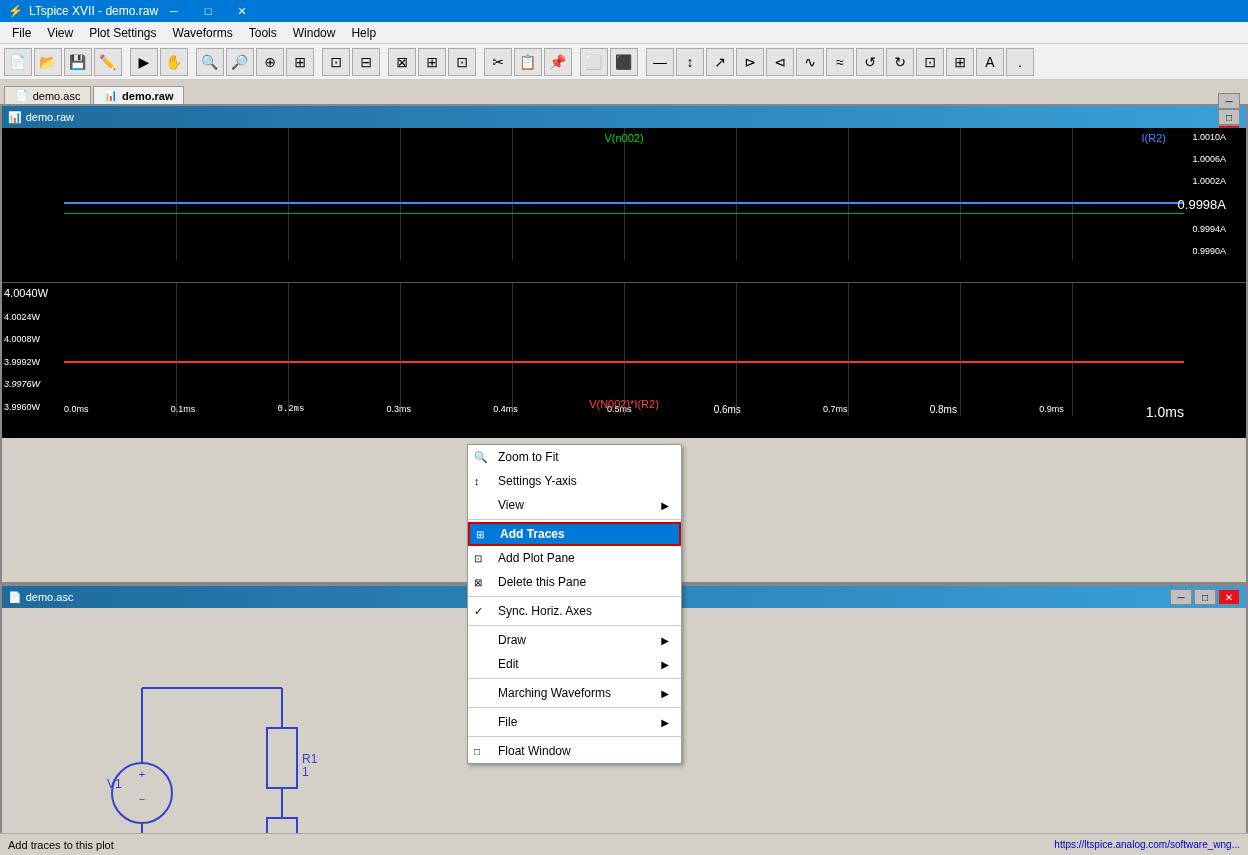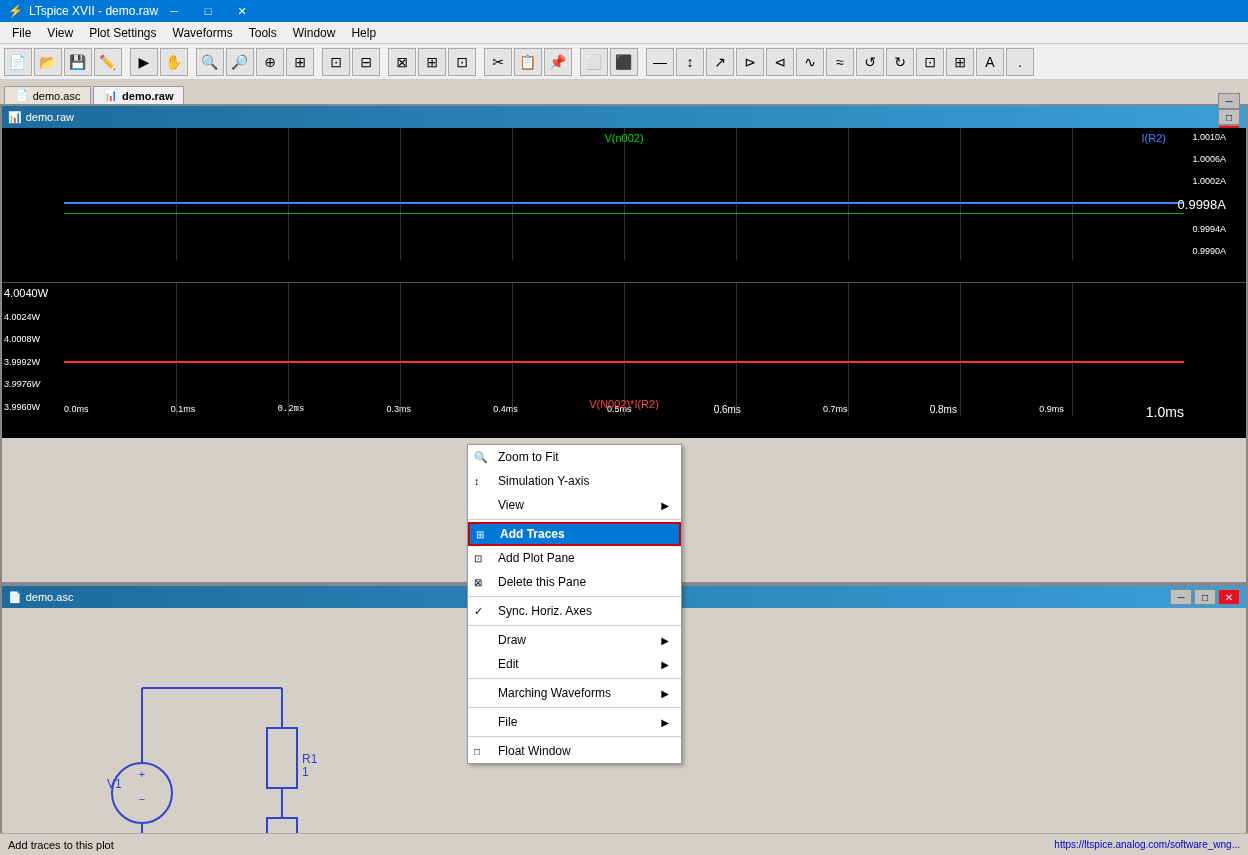--- a/index.html
+++ b/index.html
@@ -276,21 +276,21 @@
 
   <div id="context-menu">
 
     <div class="ctx-item">
       <span class="ctx-icon" style="font-size:11px;">🔍</span>
       <span>Zoom to Fit</span>
     </div>
 
     <div class="ctx-item">
       <span class="ctx-icon" style="font-size:11px;">↕</span>
-      <span>Simulation Y-axis</span>
+      <span>Settings Y-axis</span>
     </div>
 
     <div class="ctx-item">
       <span>View</span>
       <span class="ctx-submenu-arrow">▶</span>
     </div>
     <div class="ctx-separator"></div>
 
     <div class="ctx-item highlighted" style="border:2px solid #cc0000;padding:3px 12px 3px 30px;">
       <span class="ctx-icon" style="font-size:10px;">⊞</span>

